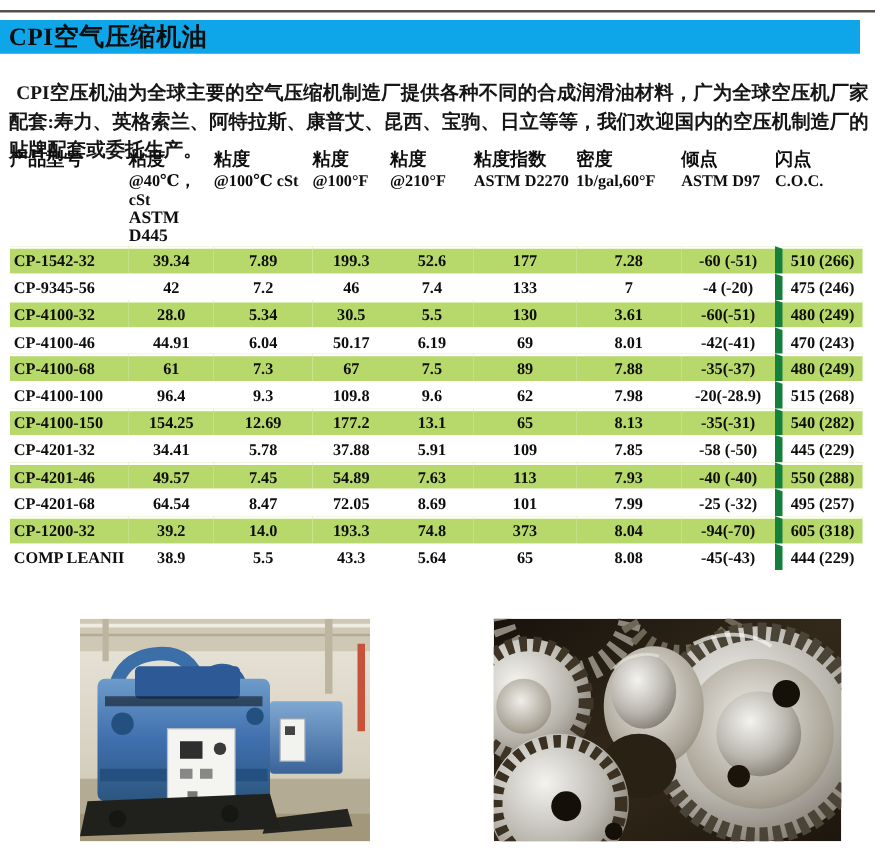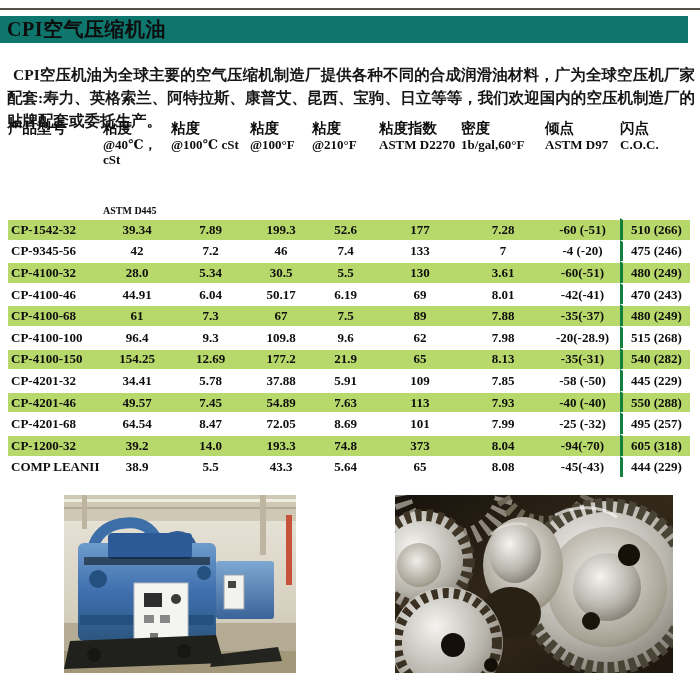--- a/index.html
+++ b/index.html
@@ -2,50 +2,50 @@
 <html><head>
 <meta charset="utf-8">
 <style>
   html,body{margin:0;padding:0;}
   body{
     width:700px;height:684px;background:#ffffff;position:relative;overflow:hidden;
     font-family:"Liberation Serif","DejaVu Serif",serif;color:#111;
   }
   .top-rule{position:absolute;top:8px;left:0;width:700px;height:2px;background:#555049;}
   .title-bar{
-    position:absolute;top:16px;left:0;width:688px;height:27px;background:#0f766e;
+    position:absolute;top:16px;left:0;width:688px;height:27px;background:#0ea5e9;
     display:flex;align-items:flex-end;
   }
   .title-bar .title{
     font-size:20px;font-weight:bold;color:#0d0d0d;padding-left:7px;letter-spacing:0.5px;
   }
   .intro{
     position:absolute;top:47px;left:7px;width:688px;
     font-size:15.5px;font-weight:bold;line-height:23px;color:#161616;
     text-align:justify;text-indent:6px;
   }
   table.spec{
     position:absolute;top:120px;left:8px;width:682px;
     border-collapse:separate;border-spacing:0;table-layout:fixed;
   }
   .spec th{
     vertical-align:top;height:65px;padding:0;font-weight:bold;text-align:left;color:#0e0e0e;
   }
   .spec th.model-col{text-align:left;}
   .spec th .h1{font-size:14.5px;line-height:17px;}
   .spec th .h2{font-size:13px;line-height:15px;}
-  .spec th .h3{font-size:10px;line-height:15px;margin-top:36px;}
+  .spec th .h3{font-size:14px;line-height:15px;}
   .spec td{
     height:19.6px;padding:0;border-top:2px solid #ffffff;
     font-size:13px;font-weight:bold;text-align:center;white-space:nowrap;
     background:#ffffff;color:#0e0e0e;
   }
   .spec tr.hl td{background:#b7d96b;}
   .spec td.model{text-align:left;padding-left:3px;margin-top:38px;}
-  .spec td.flash{border-left:3px solid #15803d;}
+  .spec td.flash{border-left:6px solid #15803d;}
   .photo{position:absolute;top:495px;height:178px;}
   .photo svg{display:block;}
   #photo-left{left:64px;width:232px;}
   #photo-right{left:395px;width:278px;}
 </style>
 </head>
 <body>
 
 <div class="top-rule"></div>
 
@@ -172,21 +172,21 @@
         <td>62</td>
         <td>7.98</td>
         <td>-20(-28.9)</td>
         <td class="flash">515 (268)</td>
       </tr>
       <tr class="hl">
         <td class="model">CP-4100-150</td>
         <td>154.25</td>
         <td>12.69</td>
         <td>177.2</td>
-        <td>21.9</td>
+        <td>13.1</td>
         <td>65</td>
         <td>8.13</td>
         <td>-35(-31)</td>
         <td class="flash">540 (282)</td>
       </tr>
       <tr>
         <td class="model">CP-4201-32</td>
         <td>34.41</td>
         <td>5.78</td>
         <td>37.88</td>

